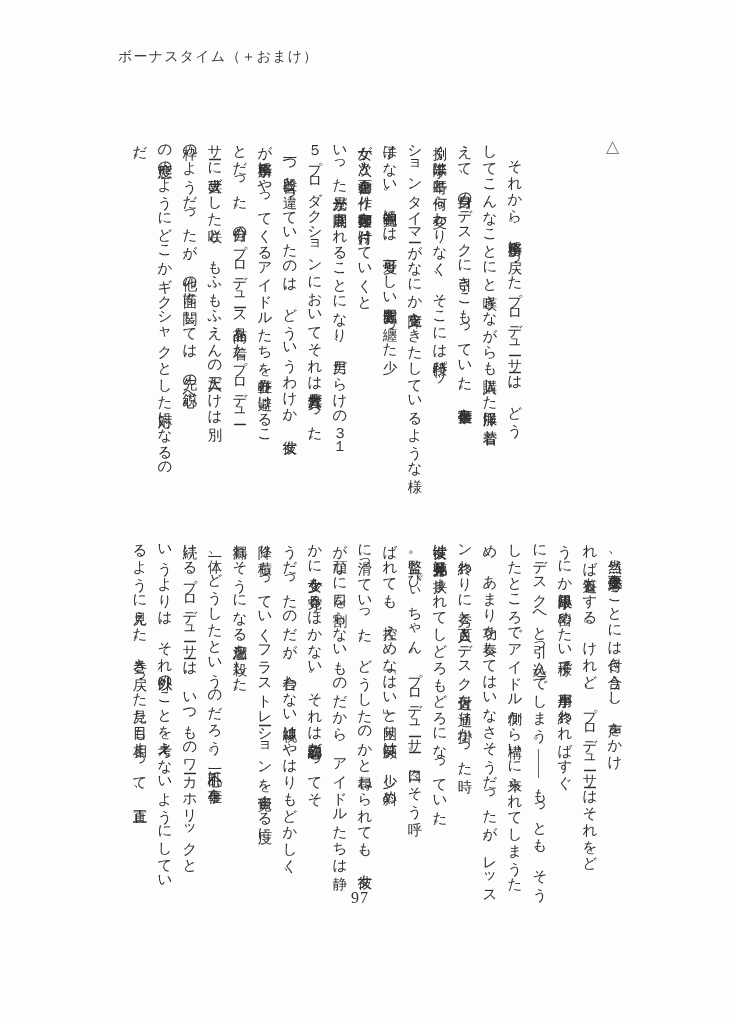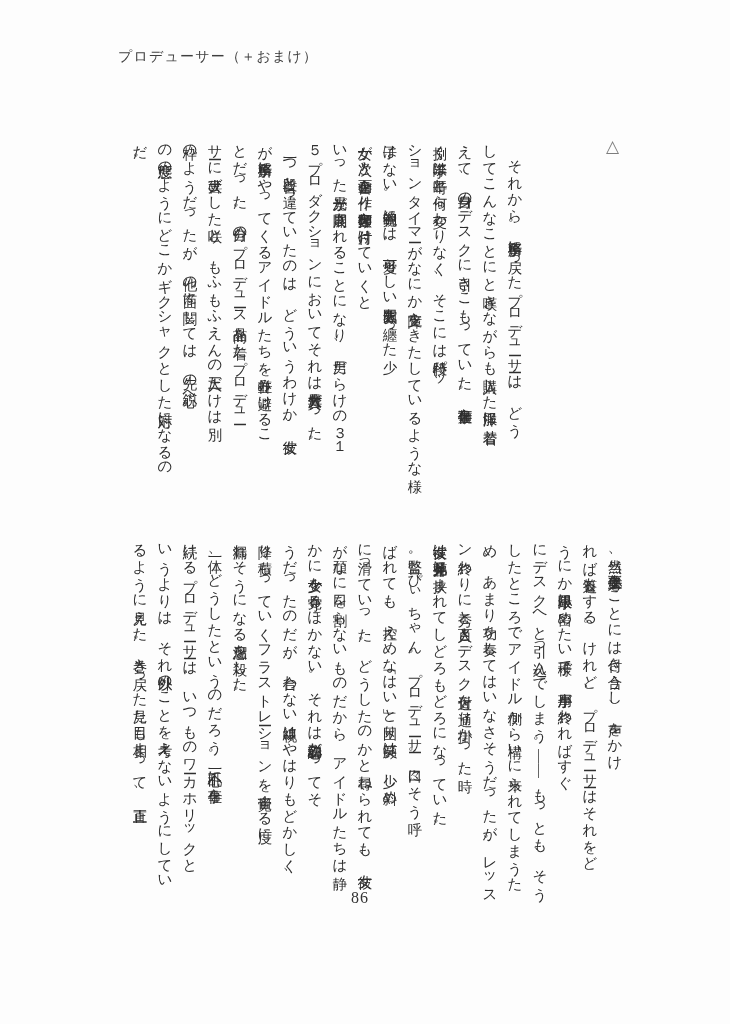--- a/index.html
+++ b/index.html
@@ -62,21 +62,21 @@
     font-size: 16px;
     letter-spacing: 1px;
     color: #333333;
   }
 </style>
 </head>
 <body>
 
 <div class="page">
 
-  <div class="page-header">プロデューサー（＋おまけ）</div>
+  <div class="page-header">ボーナスタイム（＋おまけ）</div>
 
   <div class="section-marker">△</div>
 
   <div class="vtext top-block">　それから。事務所に戻ったプロデューサーは、どう
 してこんなことにと嘆きながらも購入した洋服に着替
 えて、自身のデスクに引きこもっていた。書類仕事を
 捌く手際は平時と何ら変わりなく、そこには特段パッ
 ションタイマーがなにか支障をきたしているような様
 子はない。視覚的には、可愛らしい雰囲気を纏った少
 女が次々と企画書を作り押印書類を片付けていくと
@@ -104,15 +104,15 @@
 が頑なに口を割らないものだから、アイドルたちは静
 かに少女を見守るほかない。それは勿論鋭心だってそ
 うだったのだが、合わない視線はやはりもどかしく、
 降り積もっていくフラストレーションを自覚する度に
 漏れそうになる溜息を殺した。
 　一体、どうしたというのだろう。一心不乱に仕事を
 続けるプロデューサーは、いつものワーカホリックと
 いうよりは、それ以外のことを考えないようにしてい
 るように見えた。巻き戻った見た目も相まって、正直</div>
 
-  <div class="page-number">86</div>
+  <div class="page-number">97</div>
 
 </div>
 
 </body></html>

